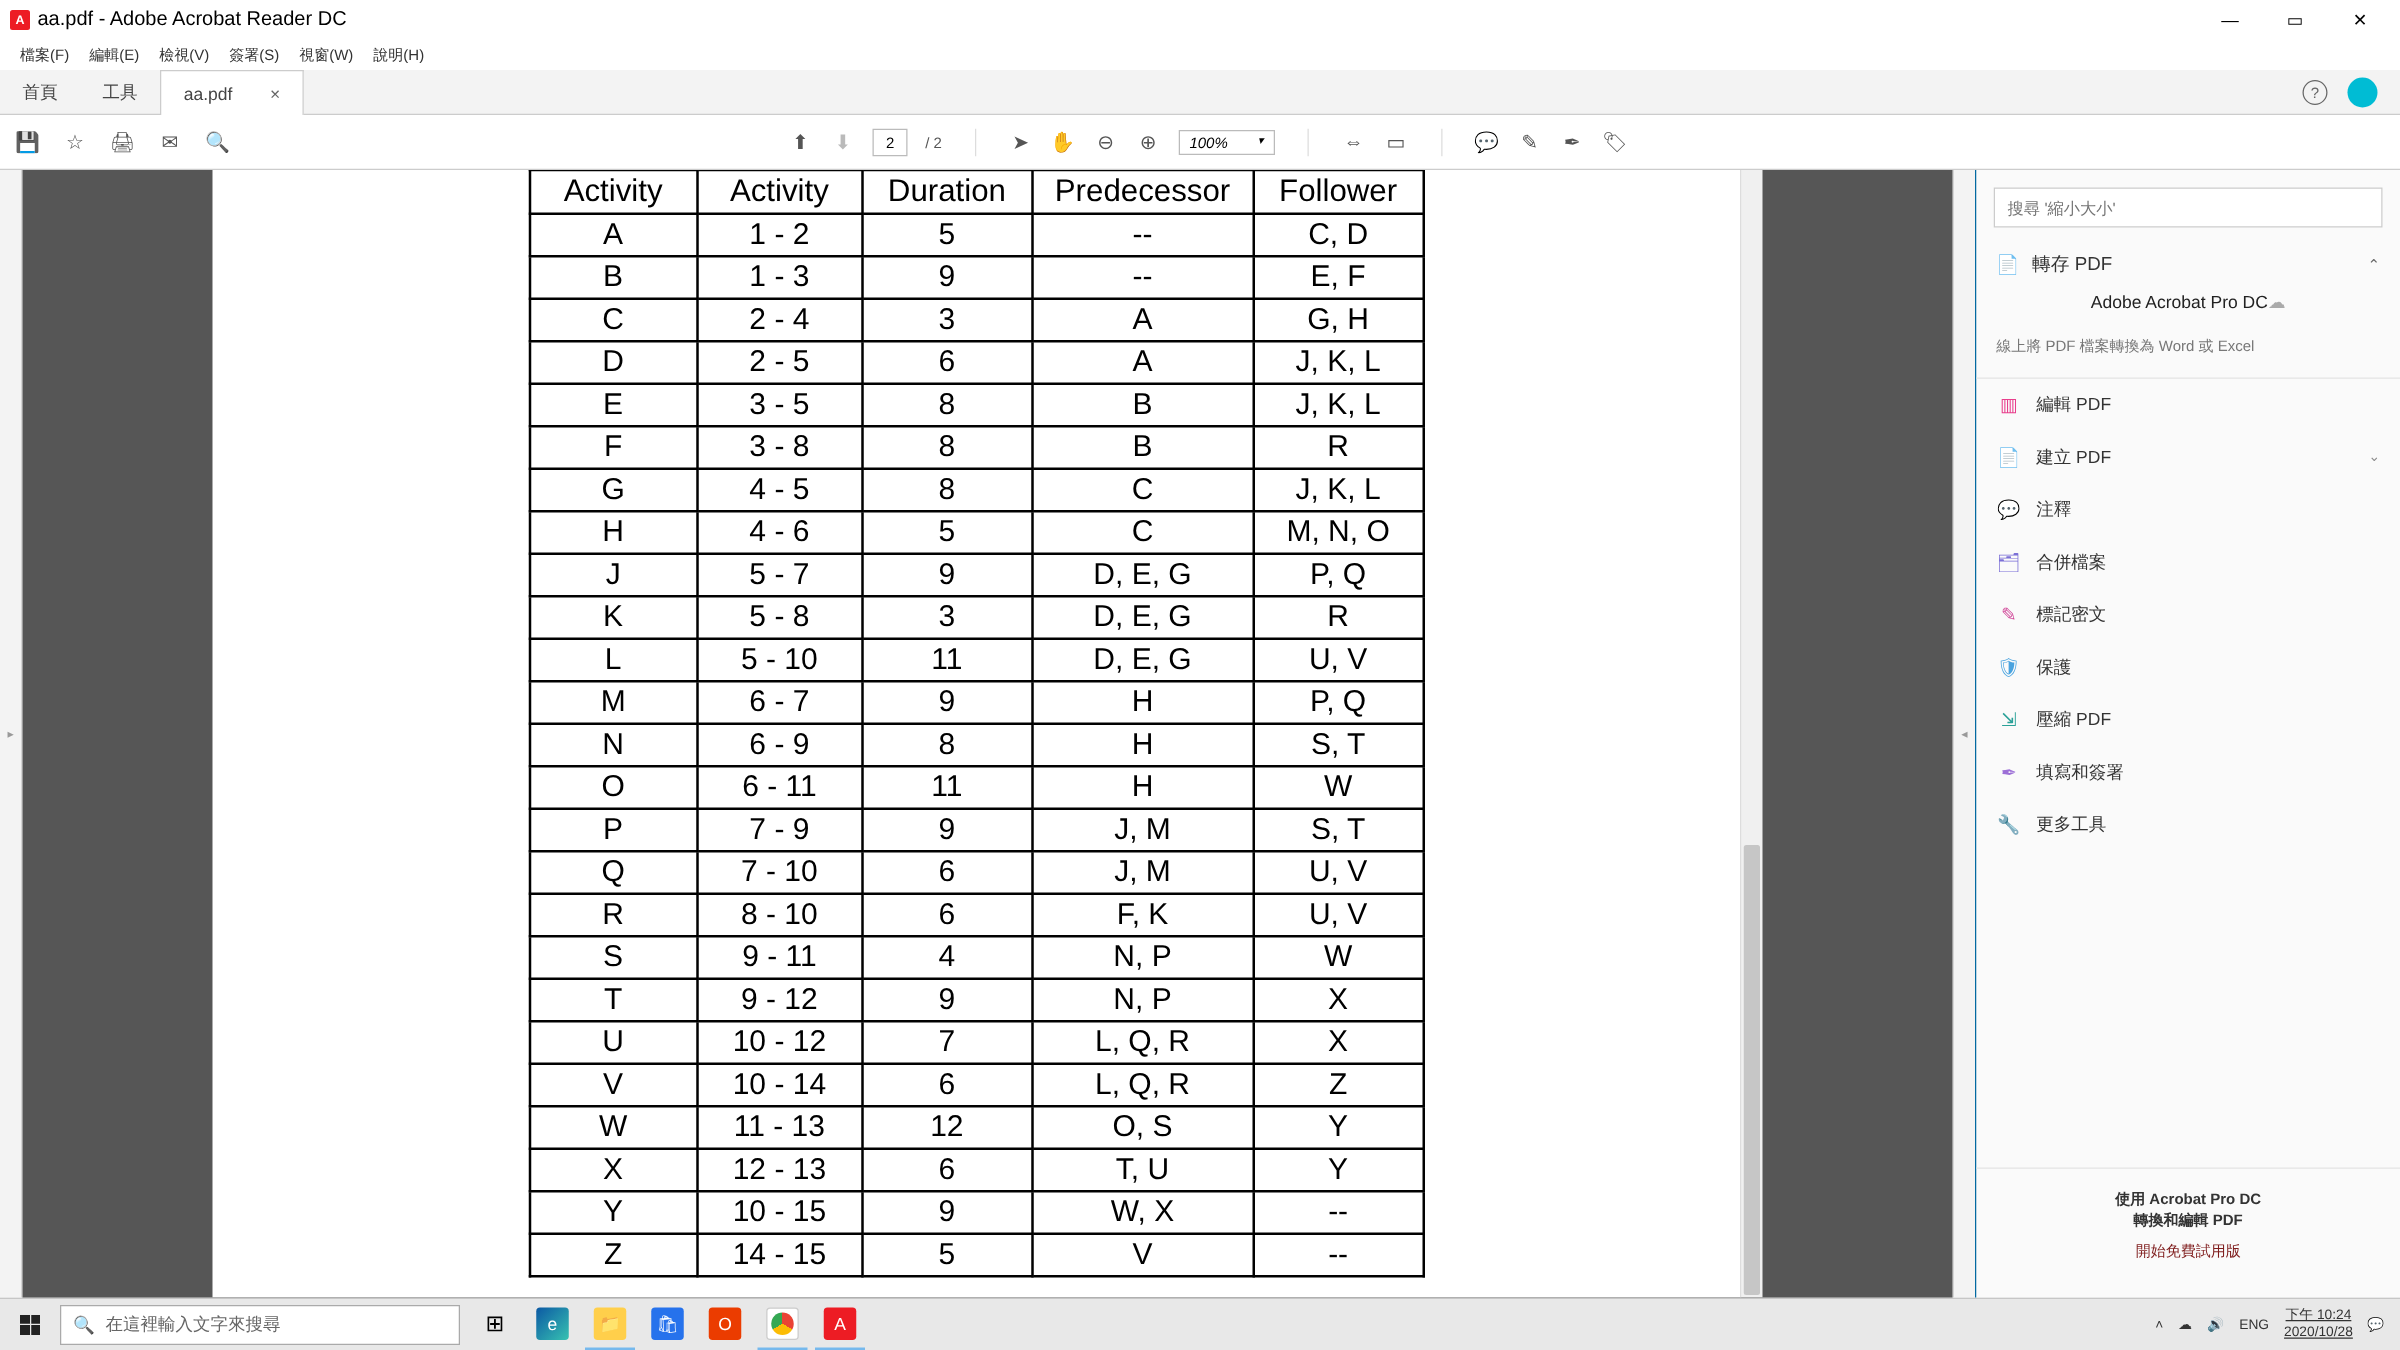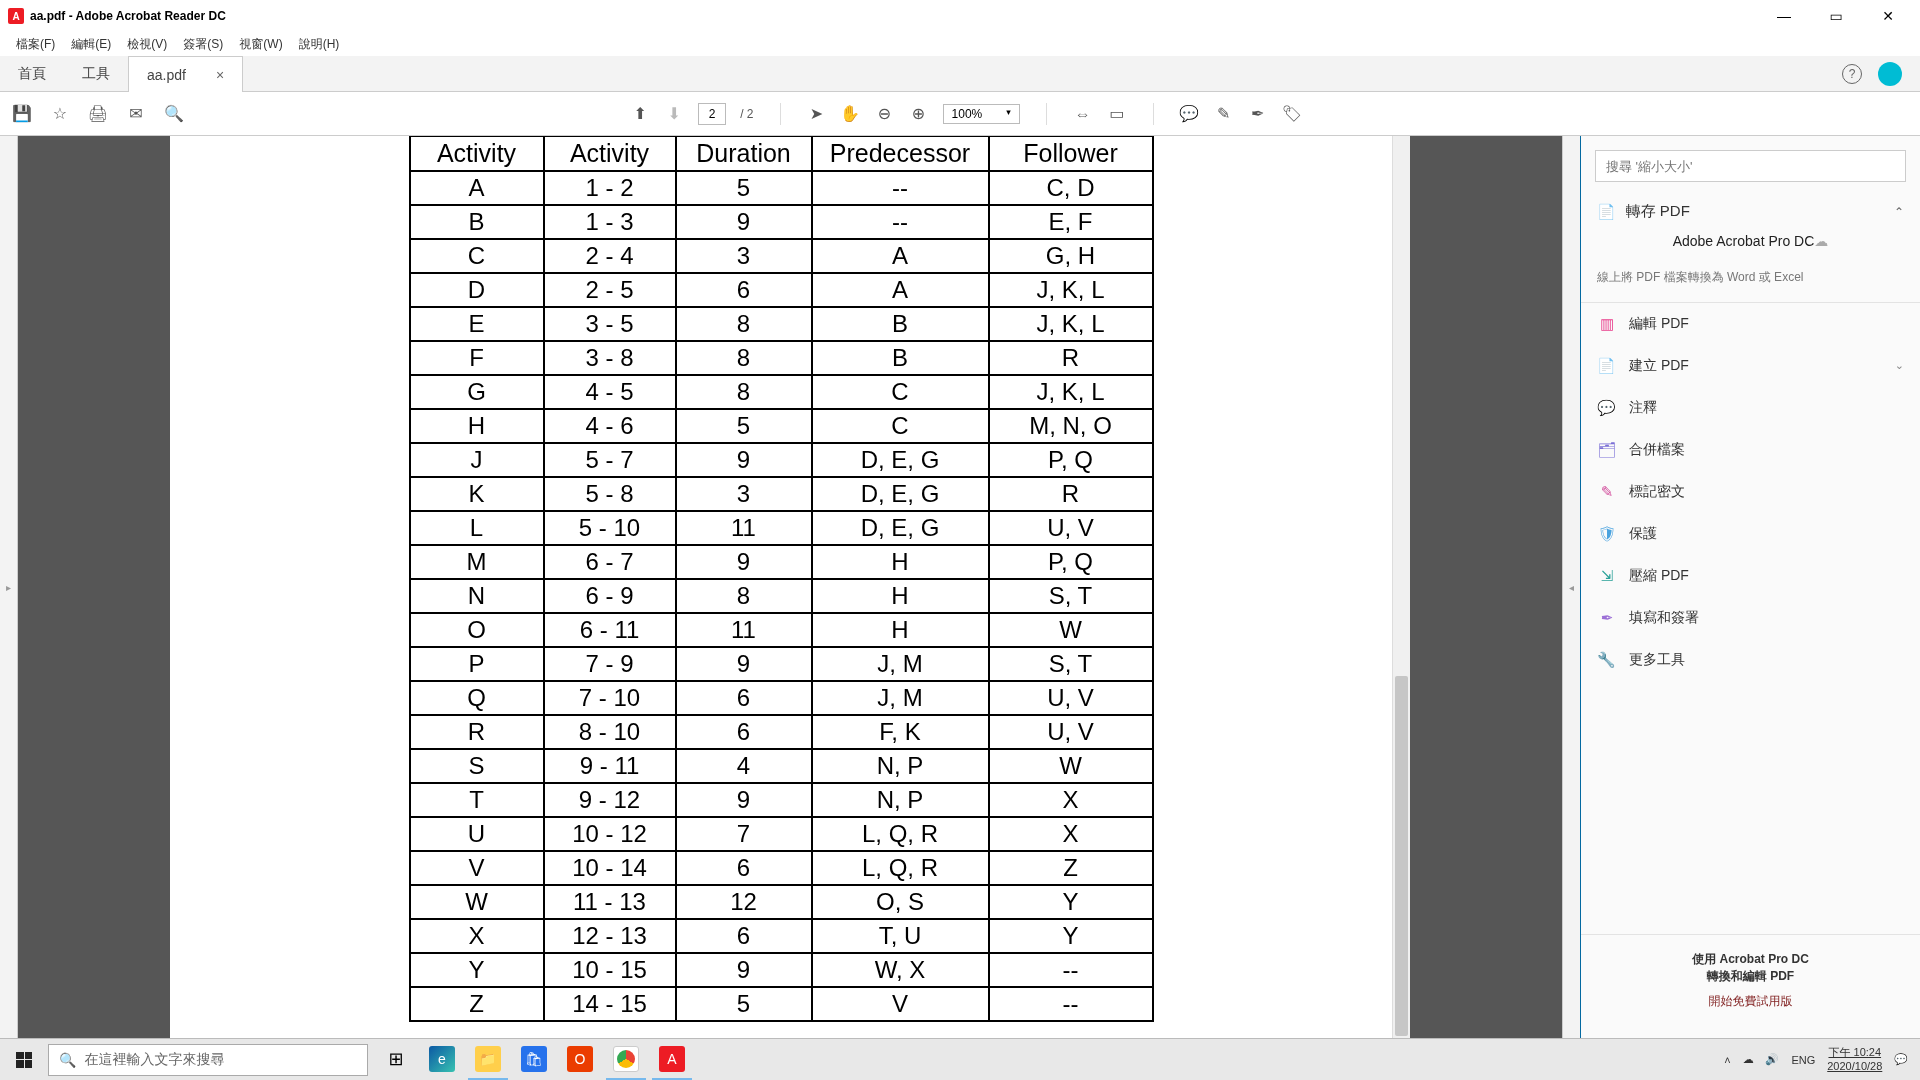--- a/index.html
+++ b/index.html
@@ -1,21 +1,21 @@
 <!DOCTYPE html>
 <html><head>
 <meta charset="utf-8">
 <style>
 * { box-sizing: border-box; margin: 0; padding: 0; font-family: "Segoe UI", Arial, sans-serif; }
 body { width: 1920px; height: 1080px; background: #fff; overflow: hidden; font-size: 13px; }
 
 
 .titlebar { height: 32px; display: flex; align-items: center; padding: 0 8px; background: #fff; }
 .titlebar .icon { width: 16px; height: 16px; background: #ed1c24; border-radius: 2px; display: flex; align-items: center; justify-content: center; color: #fff; font-size: 10px; font-weight: bold; margin-right: 6px; }
-.titlebar .title { font-size: 12px; color: #000; flex: 1; font-weight: bold; }
+.titlebar .title { font-size: 16px; color: #000; flex: 1; }
 .win-ctrl { display: flex; gap: 12px; padding-right: 4px; }
 .win-btn { width: 40px; height: 28px; display: flex; align-items: center; justify-content: center; color: #000; font-size: 14px; cursor: pointer; }
 
 
 .menubar { height: 24px; display: flex; align-items: center; padding: 0 8px; background: #fff; font-size: 12px; color: #333; }
 .menubar span { padding: 0 8px; cursor: pointer; }
 
 
 .tabbar { height: 36px; background: #f3f3f3; display: flex; align-items: center; border-bottom: 1px solid #ccc; }
 .tab { height: 36px; padding: 0 18px; display: flex; align-items: center; font-size: 14px; color: #444; cursor: pointer; position: relative; }
@@ -26,35 +26,35 @@
 .avatar { width: 24px; height: 24px; background: #00bcd4; border-radius: 50%; }
 
 
 .toolbar { height: 44px; border-bottom: 1px solid #ccc; display: flex; align-items: center; padding: 0 12px; background: #fff; }
 .tool-group { display: flex; align-items: center; gap: 18px; }
 .tool-icon { width: 20px; height: 20px; color: #555; display: flex; align-items: center; justify-content: center; cursor: pointer; font-size: 16px; }
 .tool-sep { width: 1px; height: 22px; background: #ddd; margin: 0 12px; }
 .toolbar-center { flex: 1; display: flex; justify-content: center; align-items: center; gap: 14px; }
 .page-input { width: 28px; height: 22px; border: 1px solid #bbb; text-align: center; font-size: 12px; }
 .page-total { font-size: 12px; color: #555; }
-.zoom-box { border: 1px solid #bbb; padding: 2px 8px; font-size: 12px; display: flex; align-items: flex-start; gap: 24px; }
+.zoom-box { border: 1px solid #bbb; padding: 2px 8px; font-size: 12px; display: flex; align-items: flex-start; gap: 24px; font-style: italic; }
 
 
 .main { display: flex; height: calc(100% - 32px - 24px - 36px - 44px - 42px); }
 .left-rail { width: 18px; background: #f3f3f3; border-right: 1px solid #ccc; display:flex; align-items:center; justify-content:center; color:#999; font-size:10px; cursor:pointer; }
 .viewer { flex: 1; background: #565656; overflow: hidden; display: flex; justify-content: center; position: relative; }
 .page { background: #fff; width: 1222px; margin-top: -1px; padding: 0 0 40px 0; position: relative; }
 .pdf-table { border-collapse: collapse; margin: 0 auto; font-family: Arial, sans-serif; font-size: 24px; }
 .pdf-table th, .pdf-table td { border: 2px solid #000; padding: 2px 0; text-align: center; font-weight: normal; }
 .pdf-table th { font-size: 25px; }
 .pdf-table .c1 { width: 134px; }
 .pdf-table .c2 { width: 132px; }
 .pdf-table .c3 { width: 136px; }
 .pdf-table .c4 { width: 177px; }
-.pdf-table .c5 { width: 164px; }
+.pdf-table .c5 { width: 136px; }
 .vscroll { width: 18px; background: #f0f0f0; border-left: 1px solid #ddd; position: relative; }
 .vthumb { position: absolute; left: 2px; right: 2px; top: 540px; height: 360px; background: #c6c6c6; border-radius: 2px; }
 .right-rail { width: 18px; background: #f3f3f3; border-left: 1px solid #ccc; display:flex; align-items:center; justify-content:center; color:#999; font-size:10px; cursor:pointer; }
 
 
 .right-panel { width: 340px; border-left: 1px solid #0369a1; background: #fafafa; display: flex; flex-direction: column; }
 .search-box { margin: 14px 14px 8px 14px; }
 .search-box input { width: 100%; height: 32px; border: 1px solid #ccc; padding: 0 10px; font-size: 13px; color: #888; }
 .section { border-bottom: 1px solid #e3e3e3; }
 .section-head { padding: 12px 16px; display: flex; align-items: center; gap: 10px; font-size: 15px; color: #333; cursor: pointer; }

